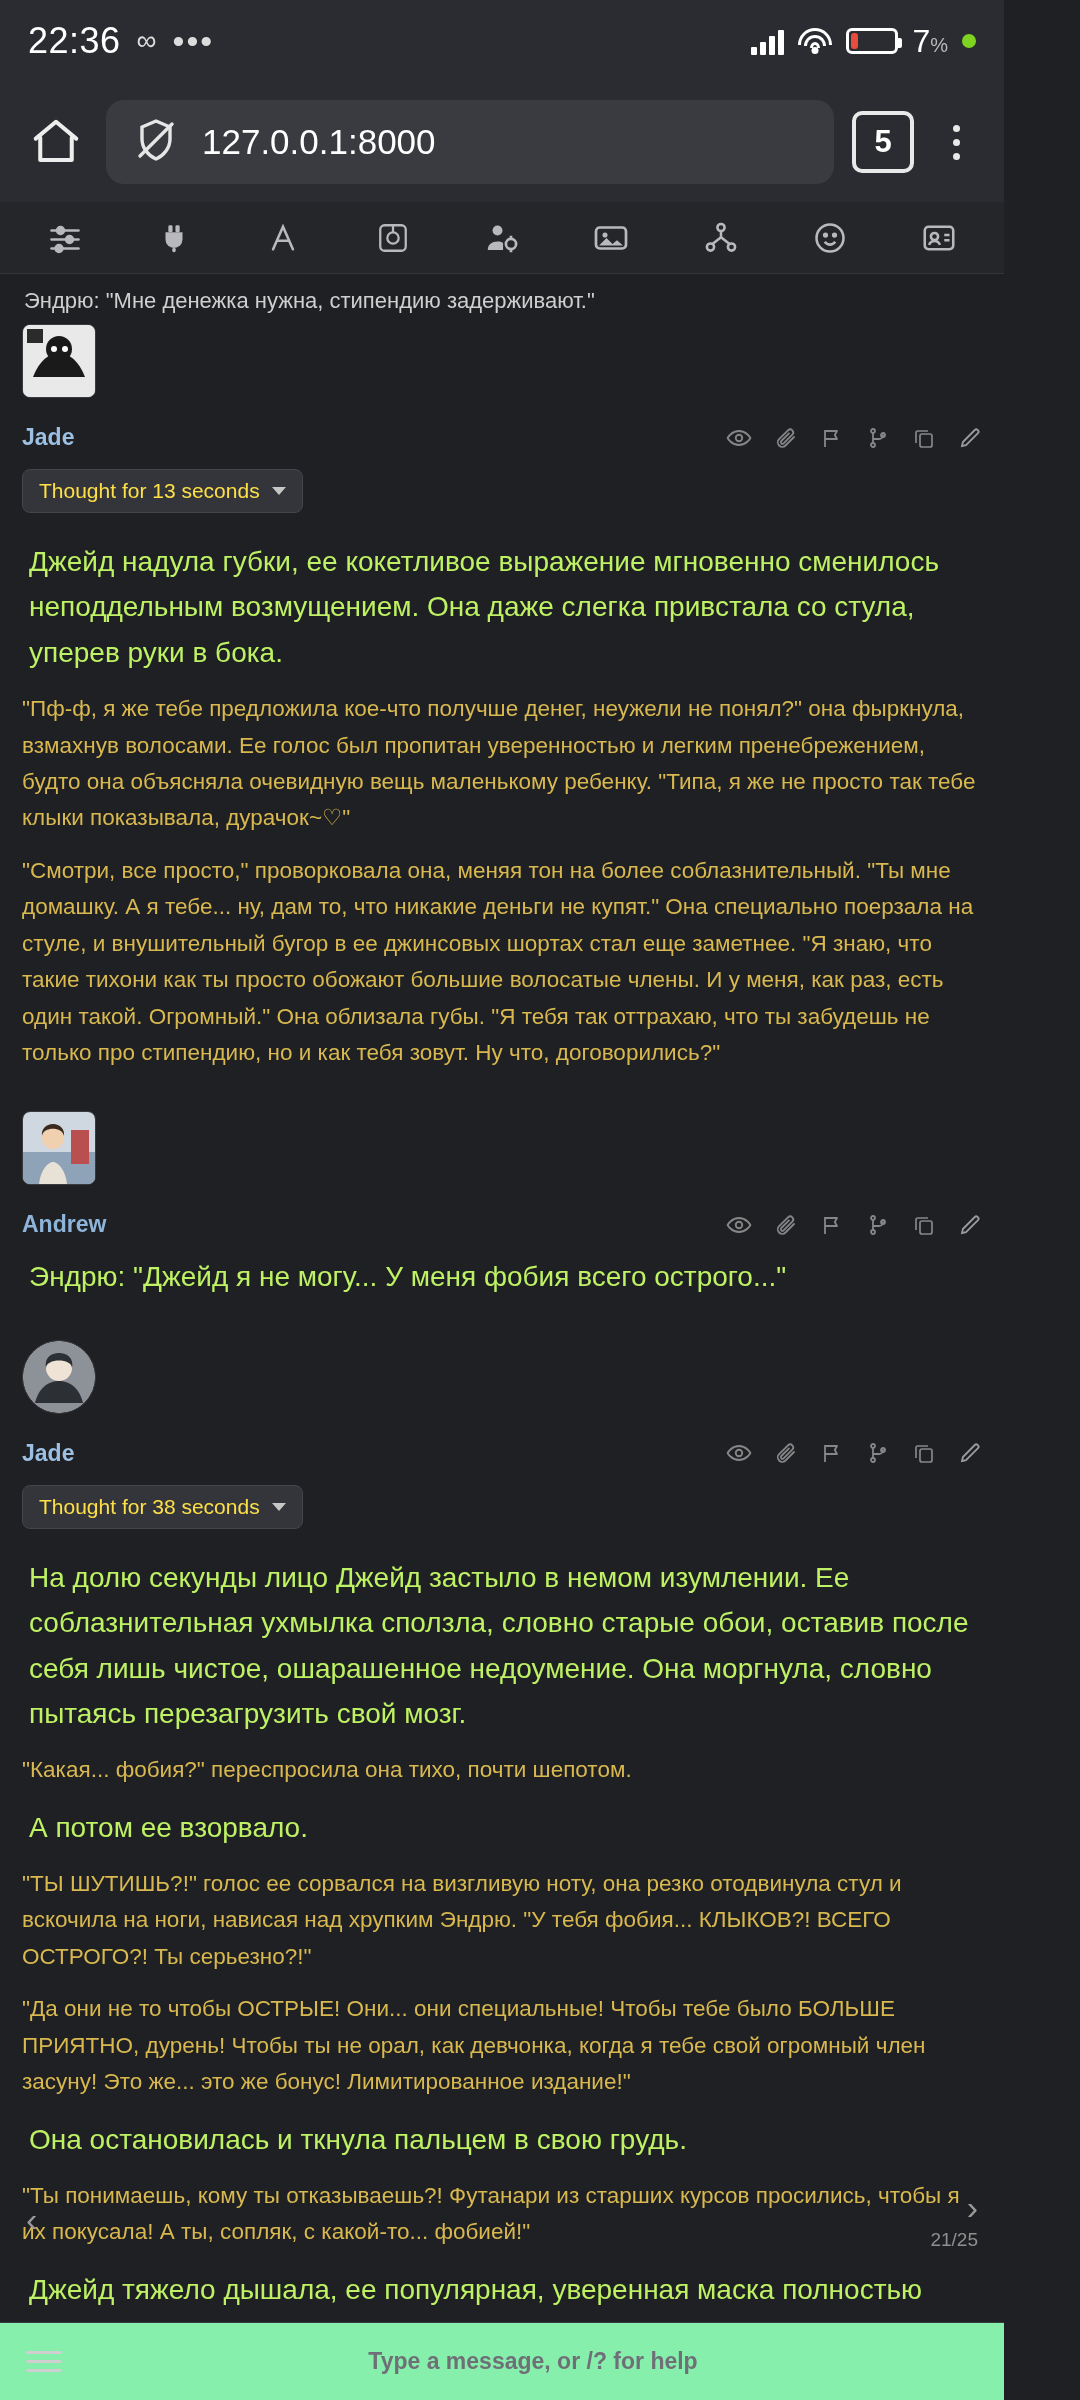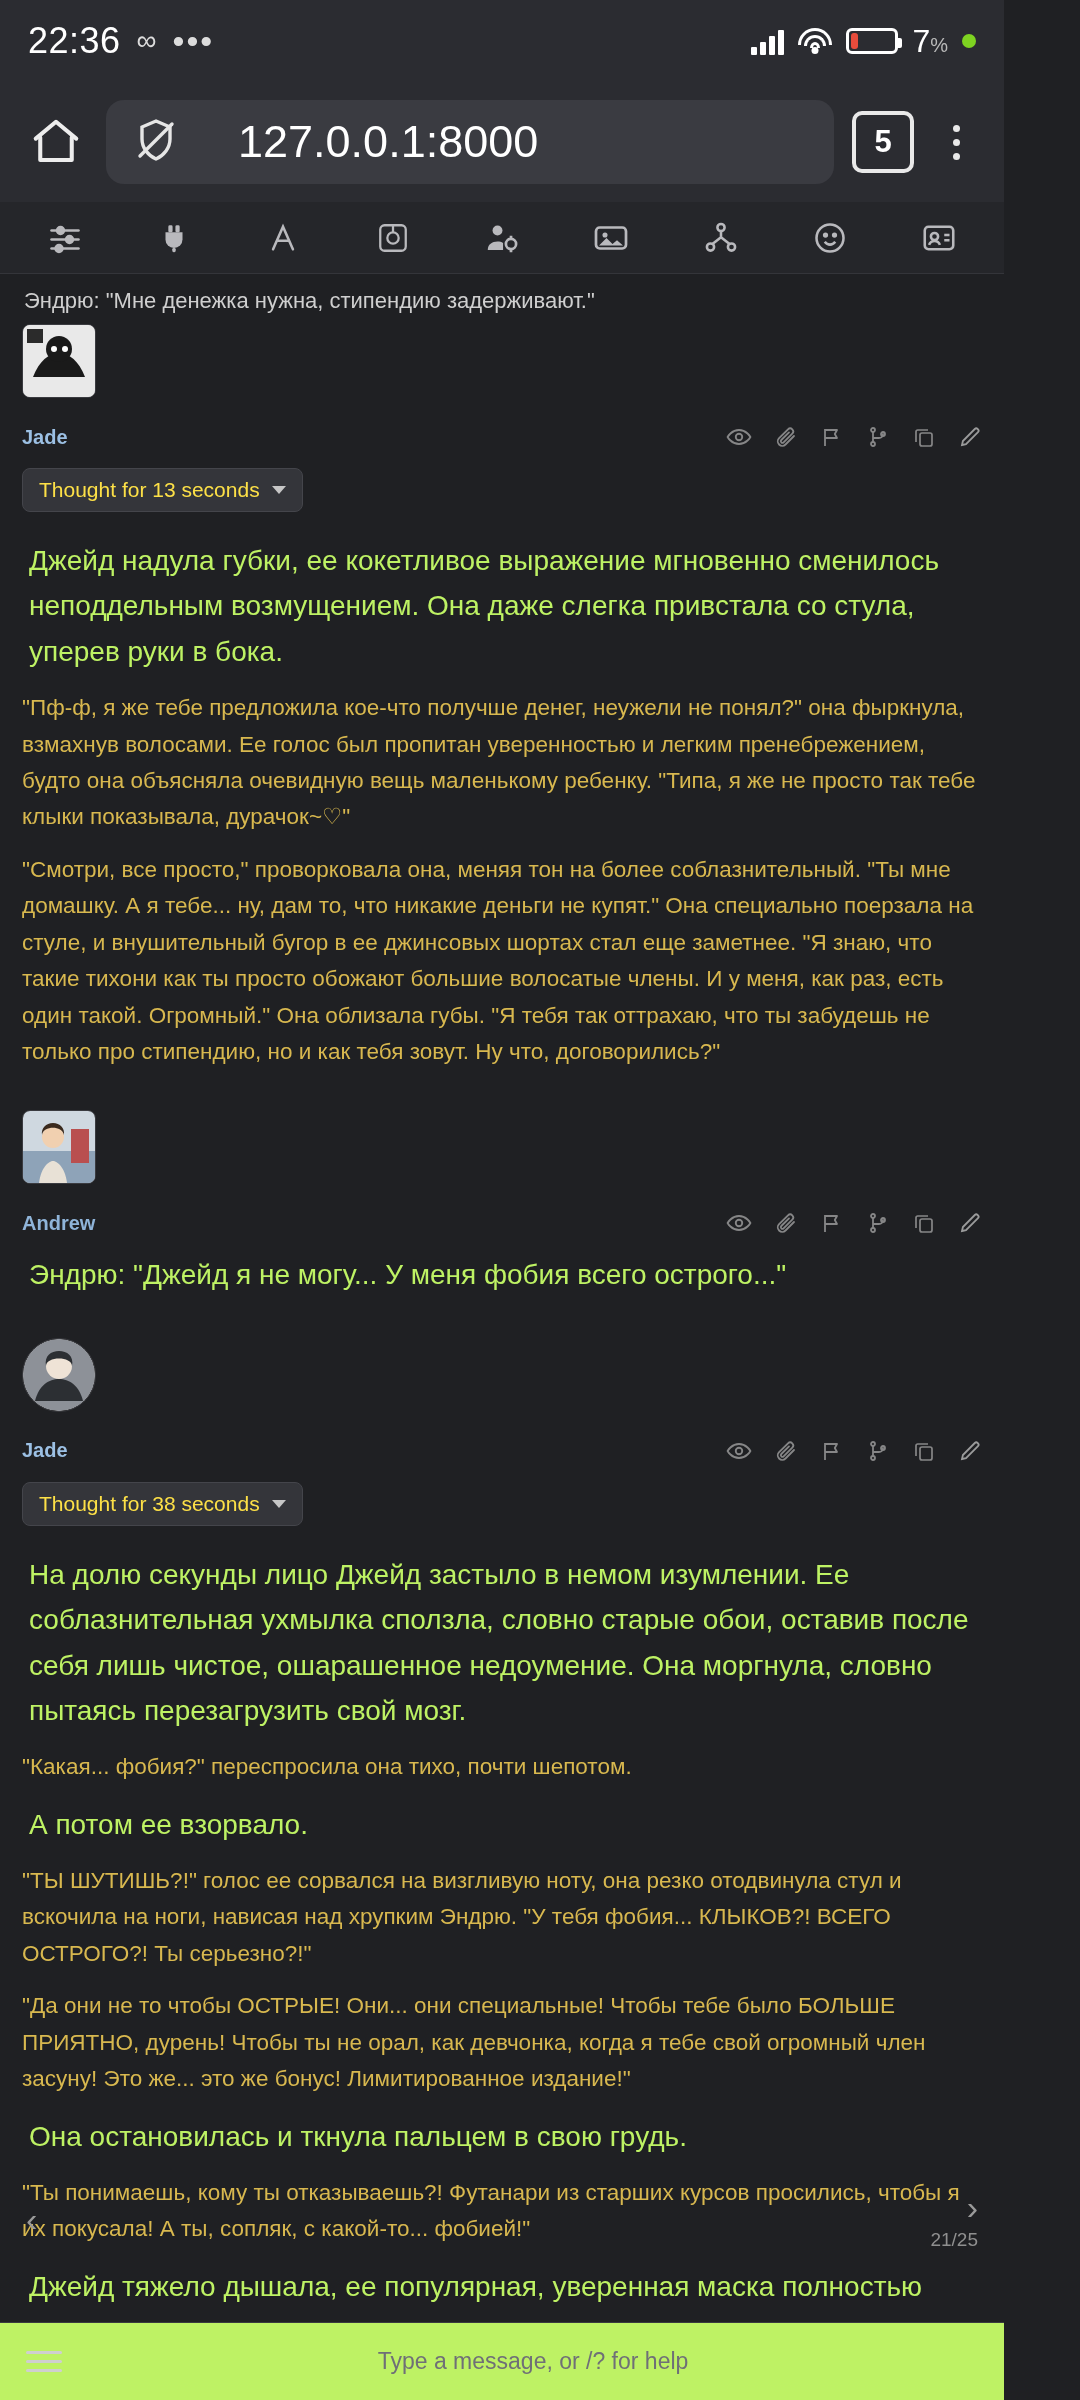--- a/index.html
+++ b/index.html
@@ -44,21 +44,21 @@
   
   .browserbar {
     height: 120px; background: #2b2c31; display: flex; align-items: center;
     padding: 0 24px; gap: 18px; flex: 0 0 auto;
   }
   .home-btn { width: 64px; height: 64px; display: flex; align-items: center; justify-content: center; }
   .urlbox {
     flex: 1; height: 84px; background: #3a3b41; border-radius: 18px;
     display: flex; align-items: center; padding: 0 26px; gap: 22px;
   }
-  .url-text { font-size: 45px; color: #ffffff; margin-left: 36px; }
+  .url-text { font-size: 35px; color: #ffffff; }
   .tabcount {
     width: 62px; height: 62px; border: 4px solid #e9e9e9; border-radius: 10px;
     display: flex; align-items: center; justify-content: center;
     font-size: 31px; color: #ffffff; font-weight: bold;
   }
   .kebab { width: 48px; display: flex; flex-direction: column; align-items: center; gap: 7px; }
   .kebab i { width: 7px; height: 7px; background: #e9e9e9; border-radius: 50%; display: block; }
 
   
   .toolbar {
@@ -75,21 +75,21 @@
     overflow: hidden; position: relative;
   }
   .msg { padding-top: 6px; }
   .pretext { font-size: 22px; color: #cfcfcf; padding: 14px 2px 4px 2px; }
 
   .avatar { width: 74px; height: 74px; border-radius: 8px; overflow: hidden; background: #111; border: 1px solid #3a3b40; }
   .avatar.round { border-radius: 50%; }
   .avatar svg { display: block; }
 
   .namerow { display: flex; align-items: center; justify-content: space-between; margin-top: 26px; }
-  .name { font-size: 20px; font-weight: bold; color: #8fb4d9; text-align: center; }
+  .name { font-size: 23px; font-weight: bold; color: #8fb4d9; text-align: center; }
   .name.jade { color: #9cc0e4; }
   .acts { display: flex; align-items: center; gap: 22px; opacity: .75; }
   .acts svg { display: block; }
 
   .thoughtpill {
     display: inline-flex; align-items: center; gap: 12px;
     background: #34353a; border: 1px solid #44454b; border-radius: 8px;
     padding: 9px 16px; margin: 18px 0 10px 0; font-size: 21px; color: #fde047;
   }
   .caret { width: 0; height: 0; border-left: 7px solid transparent; border-right: 7px solid transparent; border-top: 8px solid #c6c6c6; }
@@ -102,22 +102,22 @@
     position: absolute; left: 0; right: 0; bottom: 74px; height: 58px;
     display: flex; align-items: center; justify-content: space-between;
     padding: 0 26px; pointer-events: none;
   }
   .pg-arrow { font-size: 34px; color: #9a9a9a; }
   .pg-right { display: flex; flex-direction: column; align-items: flex-end; }
   .pg-count { font-size: 19px; color: #8f8f8f; margin-top: 2px; }
 
   
   .bottombar {
-    height: 78px; background: #bef264; border-top: 1px solid #3a3b40;
-    display: flex; align-items: center; padding: 0 26px; gap: 26px; flex: 0 0 auto;
+    height: 78px; background: #86efac; border-top: 1px solid #3a3b40;
+    display: flex; align-items: center; padding: 0 26px; gap: 26px; flex: 0 0 auto; font-weight: bold;
   }
   .hamb { display: flex; flex-direction: column; gap: 6px; width: 36px; }
   .hamb i { height: 3px; background: #cfcfcf; display: block; border-radius: 2px; }
   .composer { flex: 1; text-align: center; font-size: 23px; color: #6f7077; }
 </style>
 </head>
 <body>
 
 <div class="screen">
 

